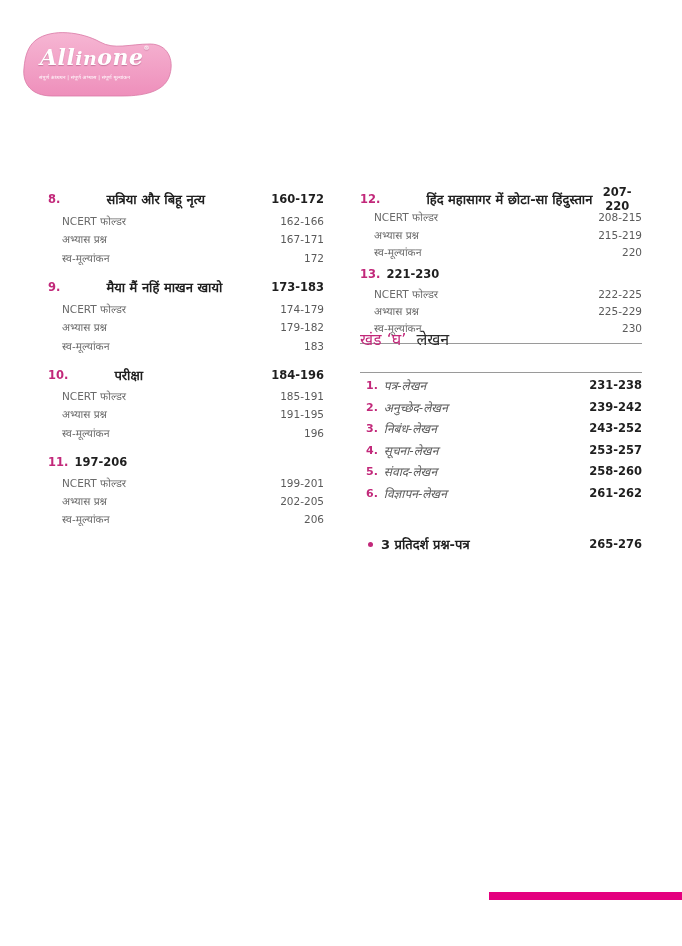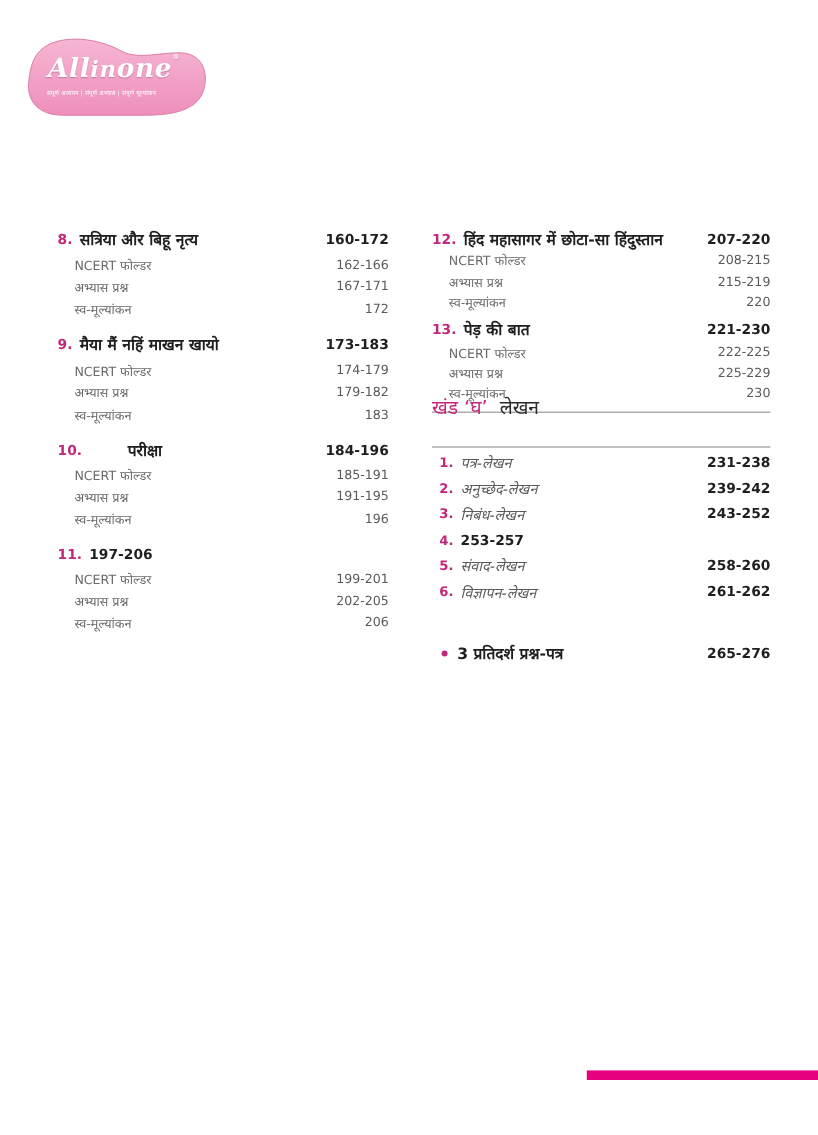--- a/index.html
+++ b/index.html
@@ -23,21 +23,21 @@
 
     .col { position:absolute; top:0; }
     .col-left { left:48px; width:276px; }
     .col-right { left:360px; width:282px; }
 
     .chap {
       position:absolute; left:0; right:0; height:20px; display:flex; align-items:center;
       font-size:13px; font-weight:bold; color:#1f1f1f;
     }
     .chap .num { color:#c2287a; font-size:11.5px; font-weight:bold; margin-right:6px; }
-    .chap .title { flex:1; white-space:nowrap; }
+    .chap .title { flex:1; white-space:nowrap;margin-left:40px; }
     .chap .pages { font-size:11.5px; font-weight:bold; color:#1f1f1f; text-align:center; }
 
     .sub {
       position:absolute; left:14px; right:0; height:16px; display:flex; align-items:center;
       font-size:10.5px; color:#6a6a6a;
     }
     .sub .title { flex:1; white-space:nowrap; }
     .sub .pages { text-align:right; color:#5a5a5a; font-size:10.5px; }
 
     .rule { position:absolute; left:0; right:0; height:0; border-top:1px solid #9a9a9a; }
@@ -115,21 +115,21 @@
   </div>
   <div class="sub" style="top:319px;">
     <span class="title">अभ्यास प्रश्न</span>
     <span class="pages">179-182</span>
   </div>
   <div class="sub" style="top:338px;">
     <span class="title">स्व-मूल्यांकन</span>
     <span class="pages">183</span>
   </div>
 
-  <div class="chap" style="top:365px;gap:32px;">
+  <div class="chap" style="top:365px;">
     <span class="num">10.</span>
     <span class="title">परीक्षा</span>
     <span class="pages">184-196</span>
   </div>
   <div class="sub" style="top:388px;">
     <span class="title">NCERT फोल्डर</span>
     <span class="pages">185-191</span>
   </div>
   <div class="sub" style="top:406px;">
     <span class="title">अभ्यास प्रश्न</span>
@@ -173,21 +173,20 @@
     <span class="title">अभ्यास प्रश्न</span>
     <span class="pages">215-219</span>
   </div>
   <div class="sub" style="top:244px;">
     <span class="title">स्व-मूल्यांकन</span>
     <span class="pages">220</span>
   </div>
 
   <div class="chap" style="top:264px;">
     <span class="num">13.</span>
-    <span class="title">पेड़ की बात</span>
     <span class="pages">221-230</span>
   </div>
   <div class="sub" style="top:286px;">
     <span class="title">NCERT फोल्डर</span>
     <span class="pages">222-225</span>
   </div>
   <div class="sub" style="top:303px;">
     <span class="title">अभ्यास प्रश्न</span>
     <span class="pages">225-229</span>
   </div>
@@ -213,20 +212,21 @@
     <span class="title">अनुच्छेद-लेखन</span>
     <span class="pages">239-242</span>
   </div>
   <div class="item" style="top:418px;">
     <span class="num">3.</span>
     <span class="title">निबंध-लेखन</span>
     <span class="pages">243-252</span>
   </div>
   <div class="item" style="top:440px;">
     <span class="num">4.</span>
+    <span class="title">सूचना-लेखन</span>
     <span class="pages">253-257</span>
   </div>
   <div class="item" style="top:461px;">
     <span class="num">5.</span>
     <span class="title">संवाद-लेखन</span>
     <span class="pages">258-260</span>
   </div>
   <div class="item" style="top:483px;">
     <span class="num">6.</span>
     <span class="title">विज्ञापन-लेखन</span>

